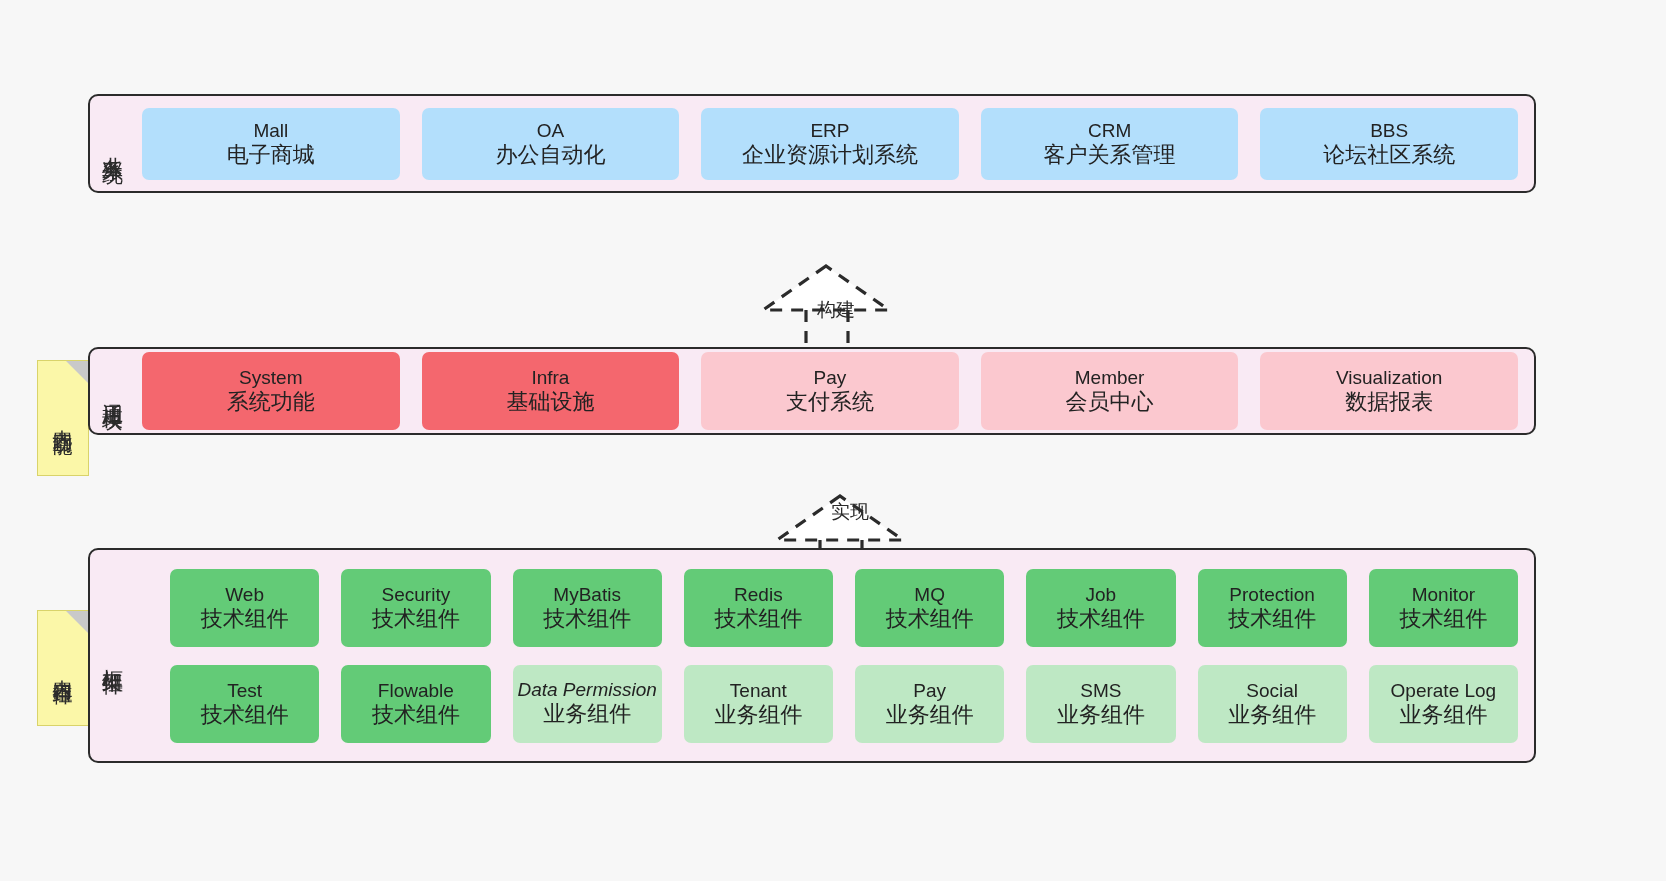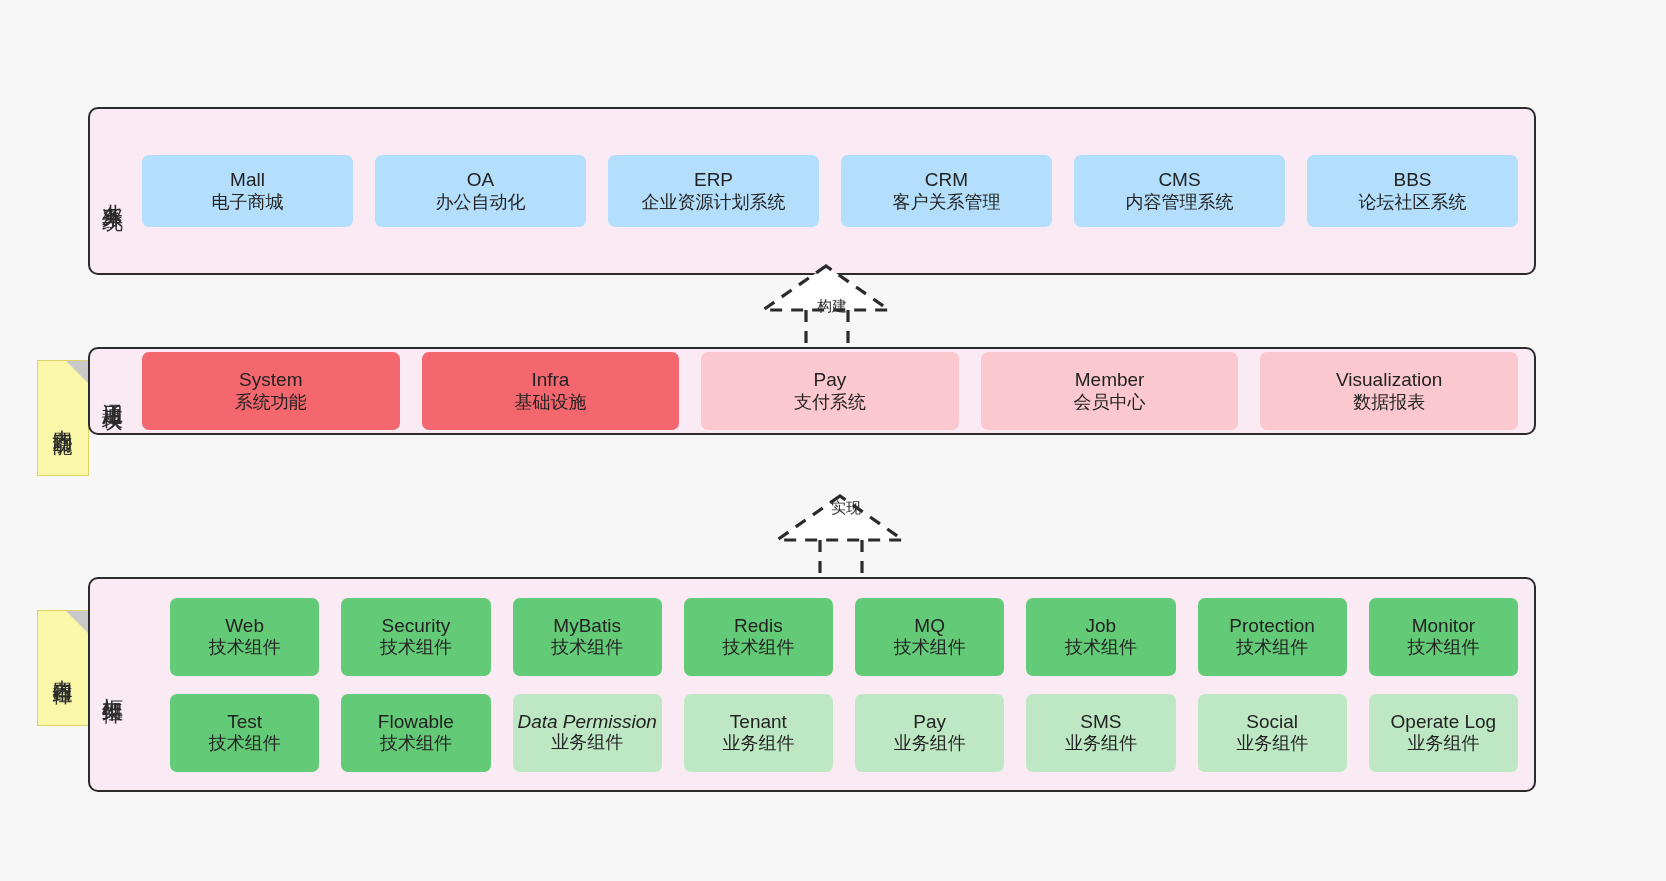--- a/index.html
+++ b/index.html
@@ -60,21 +60,21 @@
     flex-direction: column;
     align-items: center;
     justify-content: center;
     text-align: center;
     color: #222;
     line-height: 1.22;
     padding: 6px 4px;
     user-select: none;
   }
   .card .t-en { font-size: 19px; }
-  .card .t-cn { font-size: 18px; text-align: right; }
+  .card .t-cn { font-size: 22px; text-align: right; }
   .card.two-line-en .t-en { font-size: 19px; line-height: 1.15; font-style: italic; }
 
   .c-blue        { background: #b3dffc; }
   .c-red-strong  { background: #f4676e; }
   .c-red-light   { background: #fbc8cf; }
   .c-green-strong{ background: #63cb77; }
   .c-green-light { background: #bee8c4; }
 
   
   .layer1 .card { height: 72px; }
@@ -105,55 +105,51 @@
     width: 0; height: 0;
     border-top: 22px solid #c9c9c9;
     border-left: 22px solid transparent;
   }
 
   
   .uml-arrow { position: absolute; }
   .uml-arrow svg { display: block; overflow: visible; }
   .uml-label {
     position: absolute;
-    font-size: 15px;
+    font-size: 19px;
     color: #2b2b2b;
     background: transparent;
     white-space: nowrap;
     user-select: none;
   }
 </style>
 </head>
 <body>
 
 <div id="stage">
 
-  <div class="layer layer1" style="left:88px; top:107px; width:1448px; height:168px;">
+  <div class="layer layer1" style="left:88px; top:94px; width:1448px; height:99px;">
     <div class="layer-title">业务系统</div>
     <div class="layer-body">
       <div class="row">
         <div class="card c-blue">
           <span class="t-en">Mall</span>
           <span class="t-cn">电子商城</span>
         </div>
         <div class="card c-blue">
           <span class="t-en">OA</span>
           <span class="t-cn">办公自动化</span>
         </div>
         <div class="card c-blue">
           <span class="t-en">ERP</span>
           <span class="t-cn">企业资源计划系统</span>
         </div>
         <div class="card c-blue">
           <span class="t-en">CRM</span>
           <span class="t-cn">客户关系管理</span>
-        </div>
-        <div class="card c-blue">
-          <span class="t-en">CMS</span>
-          <span class="t-cn">内容管理系统</span>
         </div>
         <div class="card c-blue">
           <span class="t-en">BBS</span>
           <span class="t-cn">论坛社区系统</span>
         </div>
       </div>
     </div>
   </div>
 
   <div class="uml-arrow" style="left:760px; top:263px; width:140px; height:85px;">
@@ -205,21 +201,21 @@
       <path d="M46,47 L46,85 M88,47 L88,85" fill="none" stroke="#2b2b2b" stroke-width="3.2" stroke-dasharray="12 9"></path>
     </svg>
   </div>
   <div class="uml-label" style="left:831px; top:499px;">实现</div>
 
   <div class="sticky" style="left:37px; top:610px; height:116px;">
     <span class="fold"></span>
     <span>内置组件</span>
   </div>
 
-  <div class="layer layer3" style="left:88px; top:577px; width:1448px; height:215px;gap:28px;">
+  <div class="layer layer3" style="left:88px; top:548px; width:1448px; height:215px;gap:28px;">
     <div class="layer-title">框架组件</div>
     <div class="layer-body">
 
       <div class="row">
         <div class="card c-green-strong">
           <span class="t-en">Web</span>
           <span class="t-cn">技术组件</span>
         </div>
         <div class="card c-green-strong">
           <span class="t-en">Security</span>

